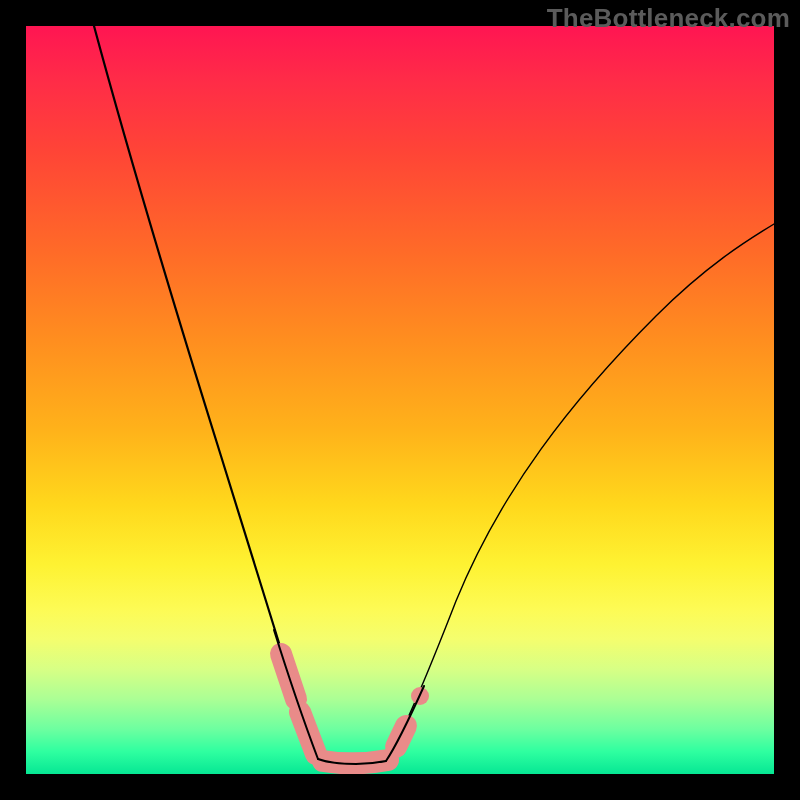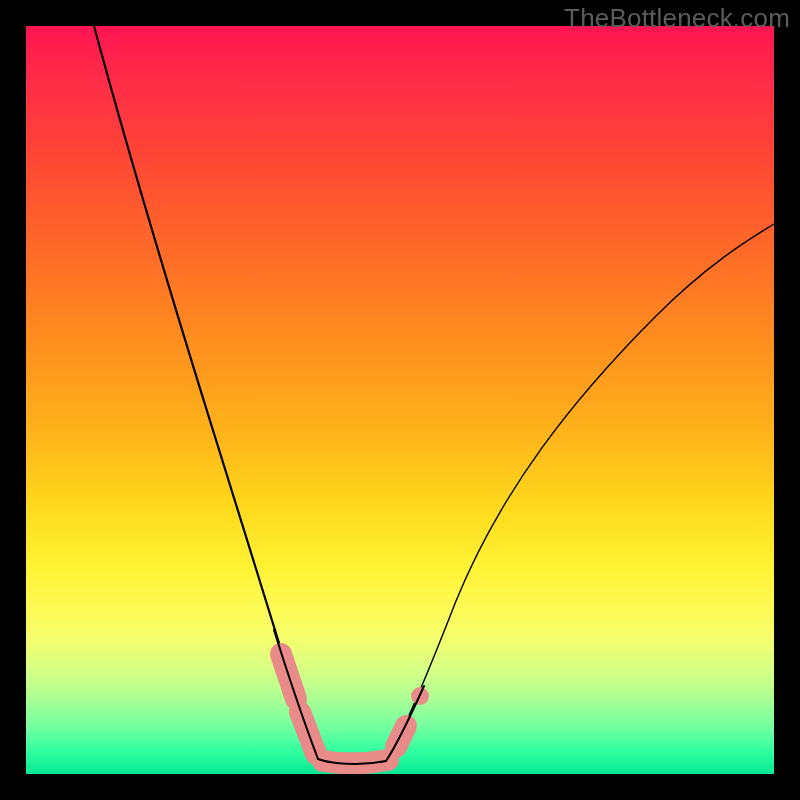--- a/index.html
+++ b/index.html
@@ -35,21 +35,21 @@
       #06e794 100%
     );
   }
   .watermark {
     position: absolute;
     top: 3px;
     right: 10px;
     color: #5b5b5b;
     font-size: 26px;
     letter-spacing: 0.2px;
-    font-weight: 400;
+    font-weight: 700;
     user-select: none;
   }
   svg.curves {
     position: absolute;
     left: 0;
     top: 0;
     width: 748px;
     height: 748px;
   }
   .curve-line {

